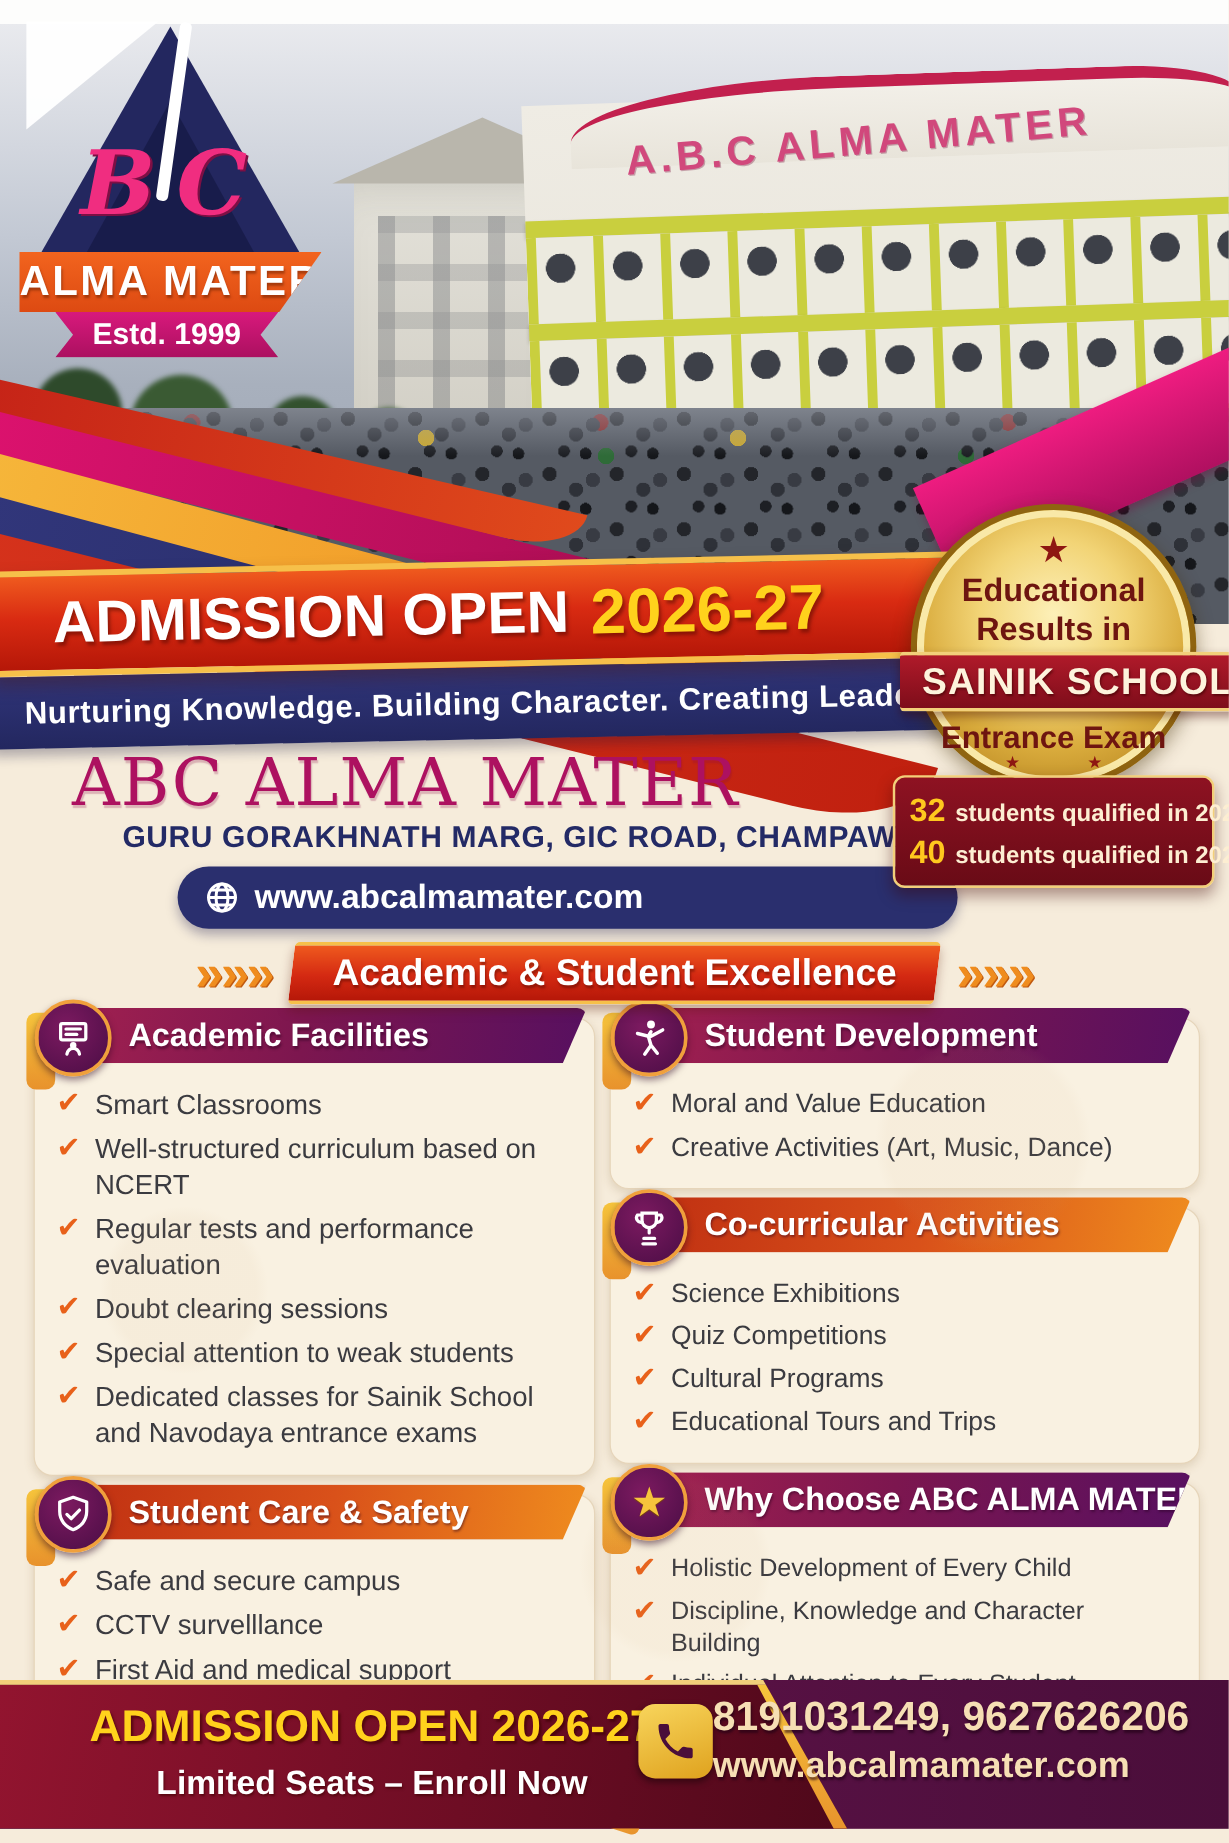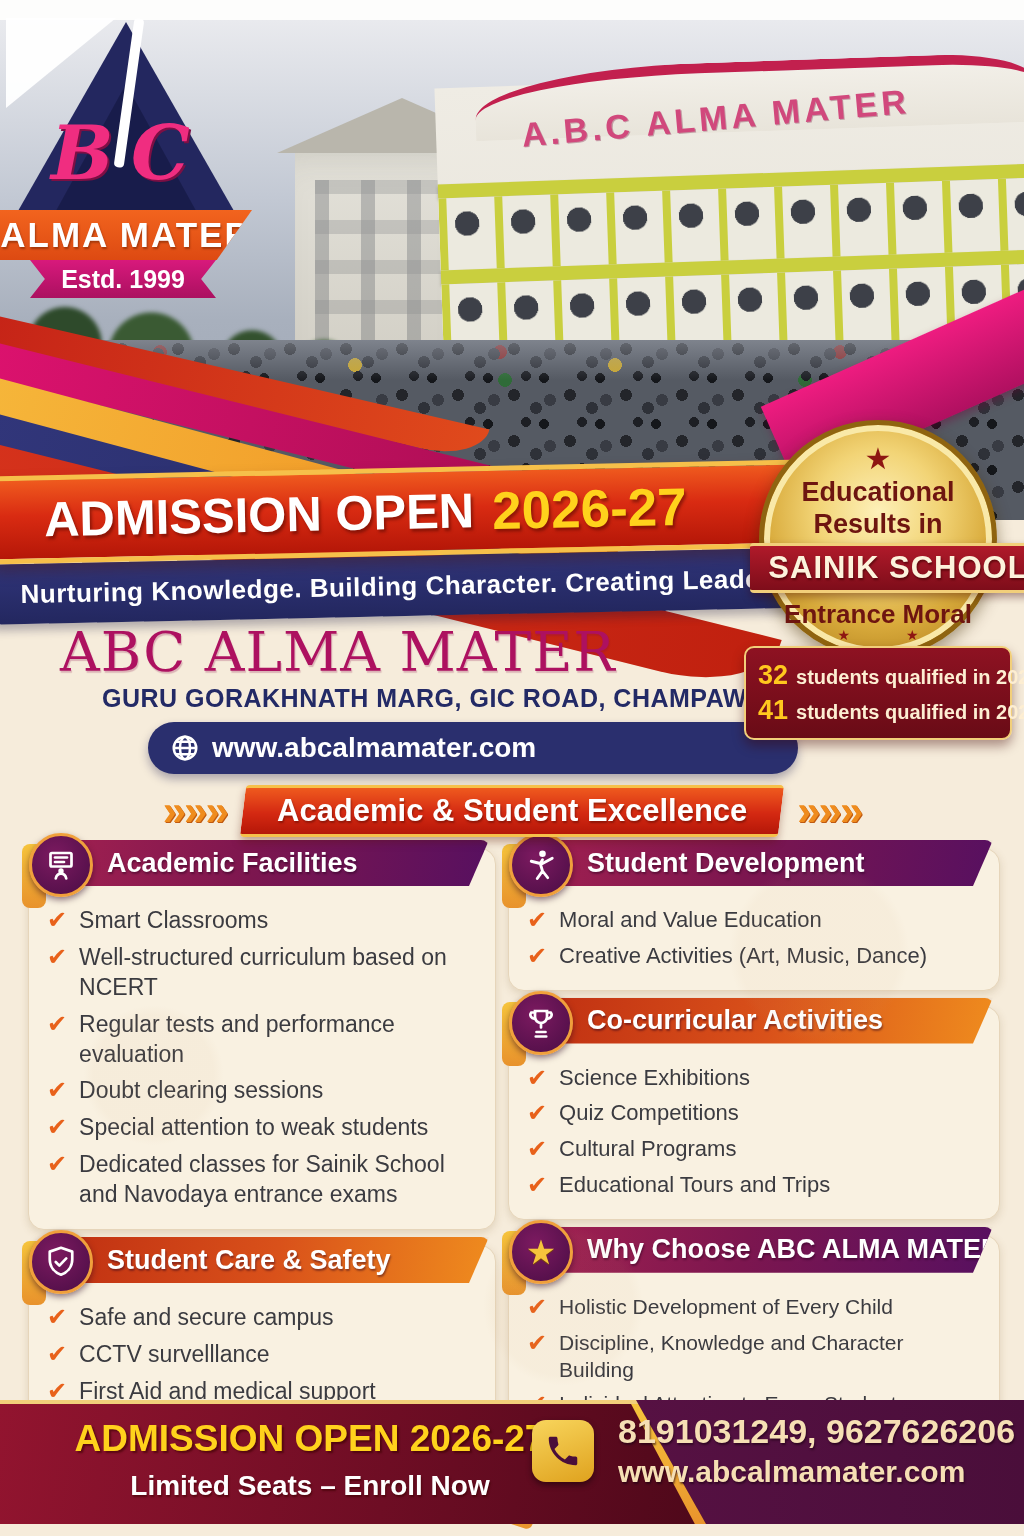--- a/index.html
+++ b/index.html
@@ -59,21 +59,21 @@
       radial-gradient(circle 5px at 22px 36px, #1d1f24 97%, transparent),
       radial-gradient(circle 6px at 46px 14px, #383b43 97%, transparent),
       radial-gradient(circle 5px at 40px 38px, #15171b 97%, transparent),
       radial-gradient(circle 7px at 95px 25px, #caa72e 97%, transparent),
       radial-gradient(circle 7px at 205px 40px, #2f6b38 97%, transparent),
       radial-gradient(circle 7px at 160px 12px, #8c2727 97%, transparent);
     background-size:auto,56px 46px,56px 46px,56px 46px,56px 46px,56px 46px,260px 120px,300px 150px,340px 130px; }
   .white-top { position:absolute; top:0; left:0; width:1024px; height:20px; background:#fdfdfc; }
 
   
-  .logo { position:absolute; top:18px; left:6px; width:260px; height:275px; z-index:6; }
+  .logo { position:absolute; top:18px; left:22px; width:260px; height:275px; z-index:6; }
   .logo .tri { position:absolute; left:8px; top:4px; width:0; height:0;
     border-left:112px solid transparent; border-right:112px solid transparent; border-bottom:196px solid #23275f; }
   .logo .tri2 { position:absolute; left:46px; top:66px; width:0; height:0;
     border-left:74px solid transparent; border-right:74px solid transparent; border-bottom:134px solid #161a44; opacity:.75; }
   .logo .flash { position:absolute; left:0; top:0; width:0; height:0;
     border-top:90px solid #ffffff; border-right:110px solid transparent; opacity:.95; }
   .logo .flash2 { position:absolute; left:118px; top:0; width:10px; height:150px; background:#fff;
     transform:rotate(8deg); border-radius:4px; }
   .logo .initials { position:absolute; left:30px; top:92px; width:185px; text-align:center;
     font-family:"DejaVu Serif",serif; font-style:italic; font-weight:bold; font-size:74px;
@@ -205,21 +205,21 @@
   .footer .left-panel { position:absolute; left:0; top:0; width:706px; height:124px;
     background:linear-gradient(100deg,#92142f 0%,#6e0d24 55%,#4e081a 100%);
     clip-path:polygon(0 0,636px 0,706px 124px,0 124px);
     border-top:4px solid #f2cf7a; }
   .footer .left-panel::after { content:""; position:absolute; right:28px; top:0; width:14px; height:124px;
     background:linear-gradient(180deg,#f6c43c,#e8922c); transform:skewX(28deg); }
   .footer .admission { position:absolute; left:30px; top:14px; width:560px; text-align:center;
     font-size:37px; font-weight:bold; color:#ffd21c; text-shadow:2px 2px 2px rgba(60,0,0,.6); }
   .footer .seats { position:absolute; left:30px; top:66px; width:560px; text-align:center;
     font-size:28px; font-weight:bold; color:#fff; text-shadow:1px 2px 2px rgba(60,0,0,.6); }
-  .footer .contact { position:absolute; left:532px; top:12px; display:flex; gap:24px; align-items:center; }
+  .footer .contact { position:absolute; left:532px; top:12px; display:flex; gap:0; align-items:center; }
   .footer .phone-ic { width:62px; height:62px; border-radius:14px;
     background:linear-gradient(160deg,#f8d55c,#dfa21e); display:flex; align-items:center; justify-content:center;
     box-shadow:0 3px 6px rgba(0,0,0,.45); }
   .footer .phone-ic svg { width:38px; height:38px; }
   .footer .ctexts { display:flex; flex-direction:column; }
   .footer .phones { font-size:34px; font-weight:bold; color:#f6dfb4; text-shadow:1px 2px 2px rgba(30,0,20,.6); }
   .footer .site { font-size:30px; font-weight:bold; color:#f6dfb4; text-shadow:1px 2px 2px rgba(30,0,20,.6); margin-top:4px; }
 </style>
 </head>
 <body>
@@ -266,30 +266,30 @@
   <span class="t">Nurturing Knowledge. Building Character. Creating Leaders.</span>
 </div>
 
 <div class="corner-ribbon"></div>
 <div class="badge">
   <div class="circle">
     <div class="star">★</div>
     <div class="l1">Educational</div>
     <div class="l2">Results in</div>
     <div class="ribbon">SAINIK SCHOOL</div>
-    <div class="l3">Entrance Moral</div>
+    <div class="l3">Entrance Exam</div>
     <div class="ministars">★ ★</div>
   </div>
   <div class="stats">
     <div class="row">
       <span class="num">32</span>
       <span class="txt">students qualified in 2025</span>
     </div>
     <div class="row">
-      <span class="num">41</span>
+      <span class="num">40</span>
       <span class="txt">students qualified in 2026</span>
     </div>
   </div>
 </div>
 
 <div class="school-name">ABC ALMA MATER</div>
 <div class="school-addr">GURU GORAKHNATH MARG, GIC ROAD, CHAMPAWAT</div>
 <div class="contact-pill">
   <div class="web">
     <svg viewBox="0 0 24 24" width="30" height="30">

